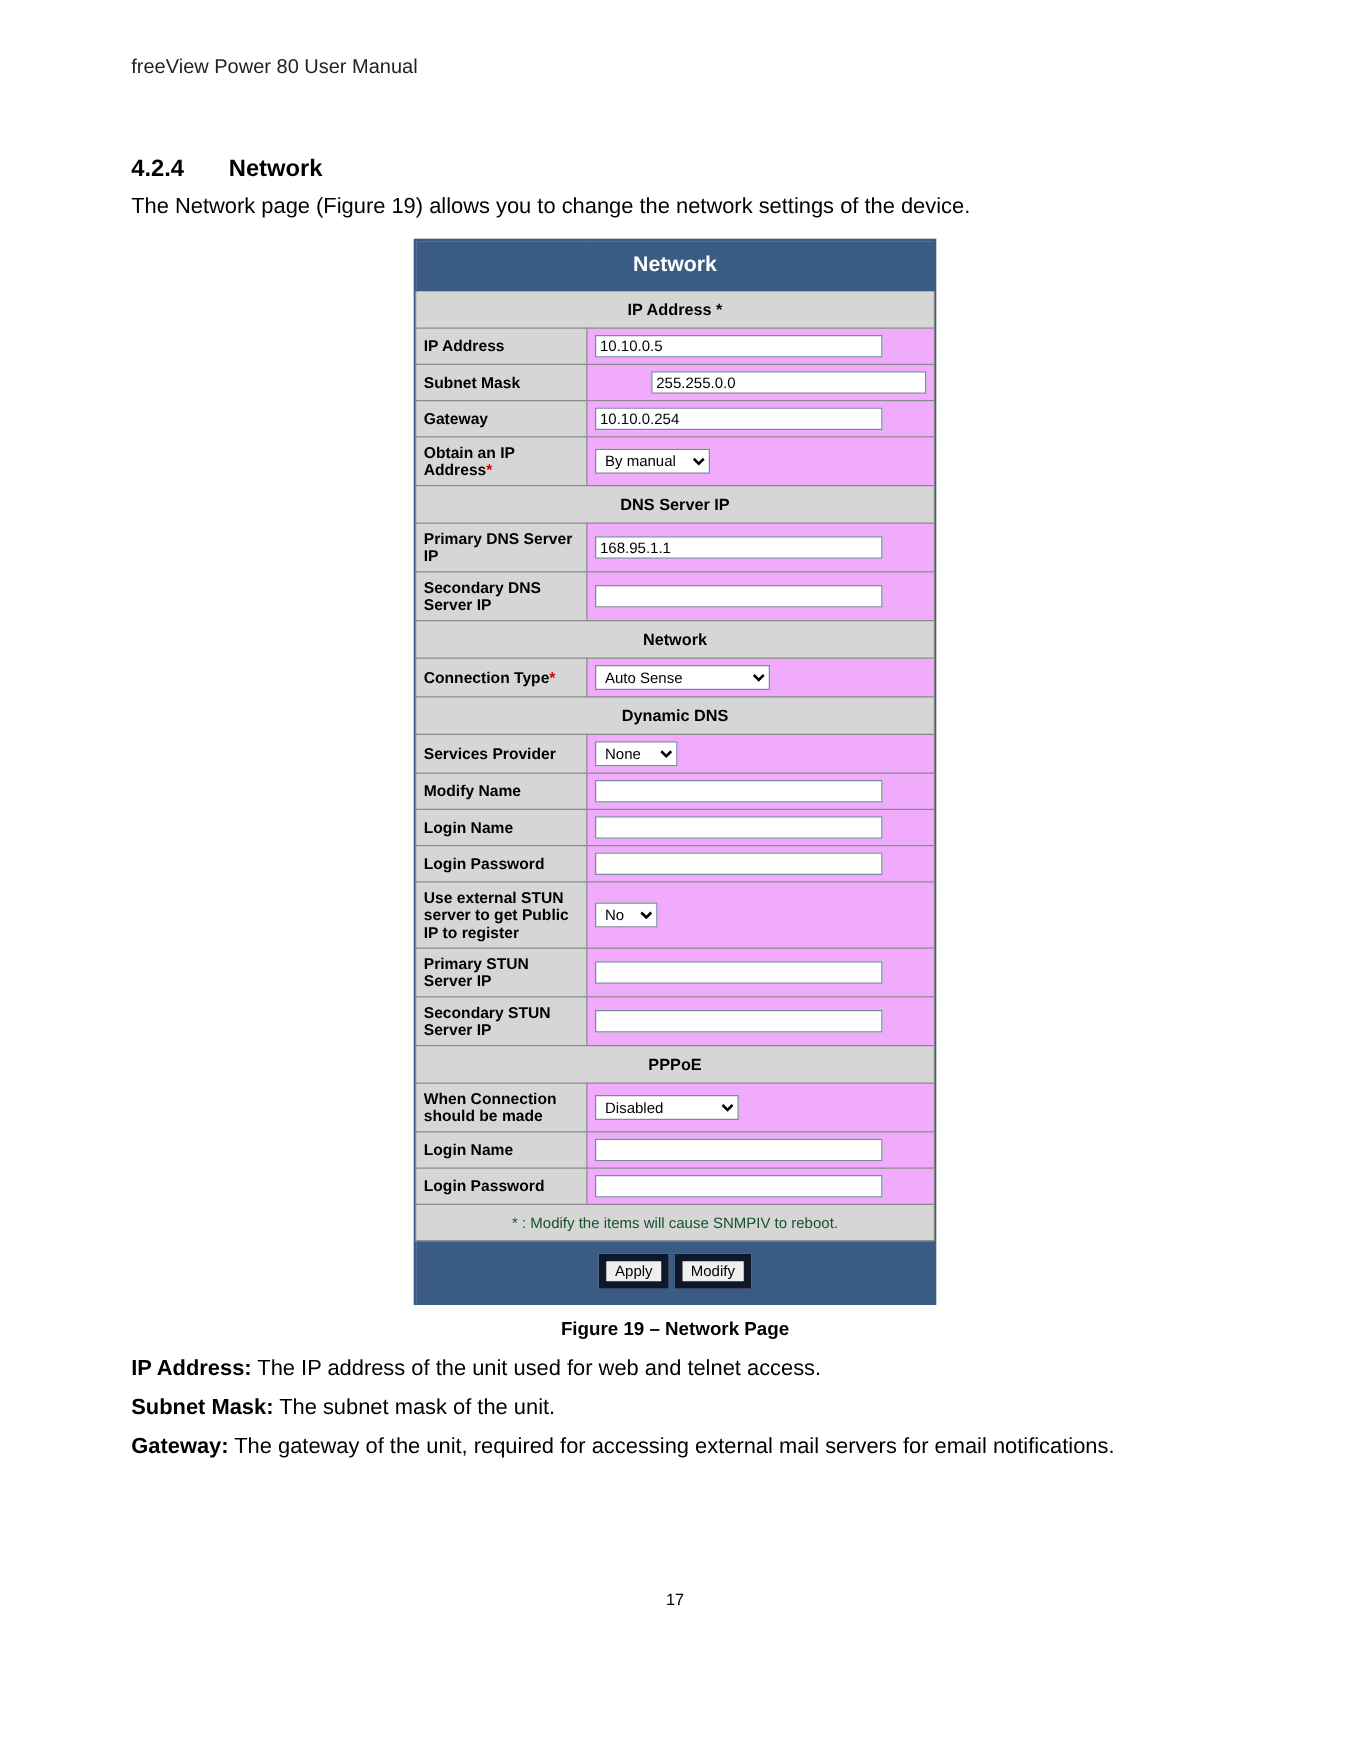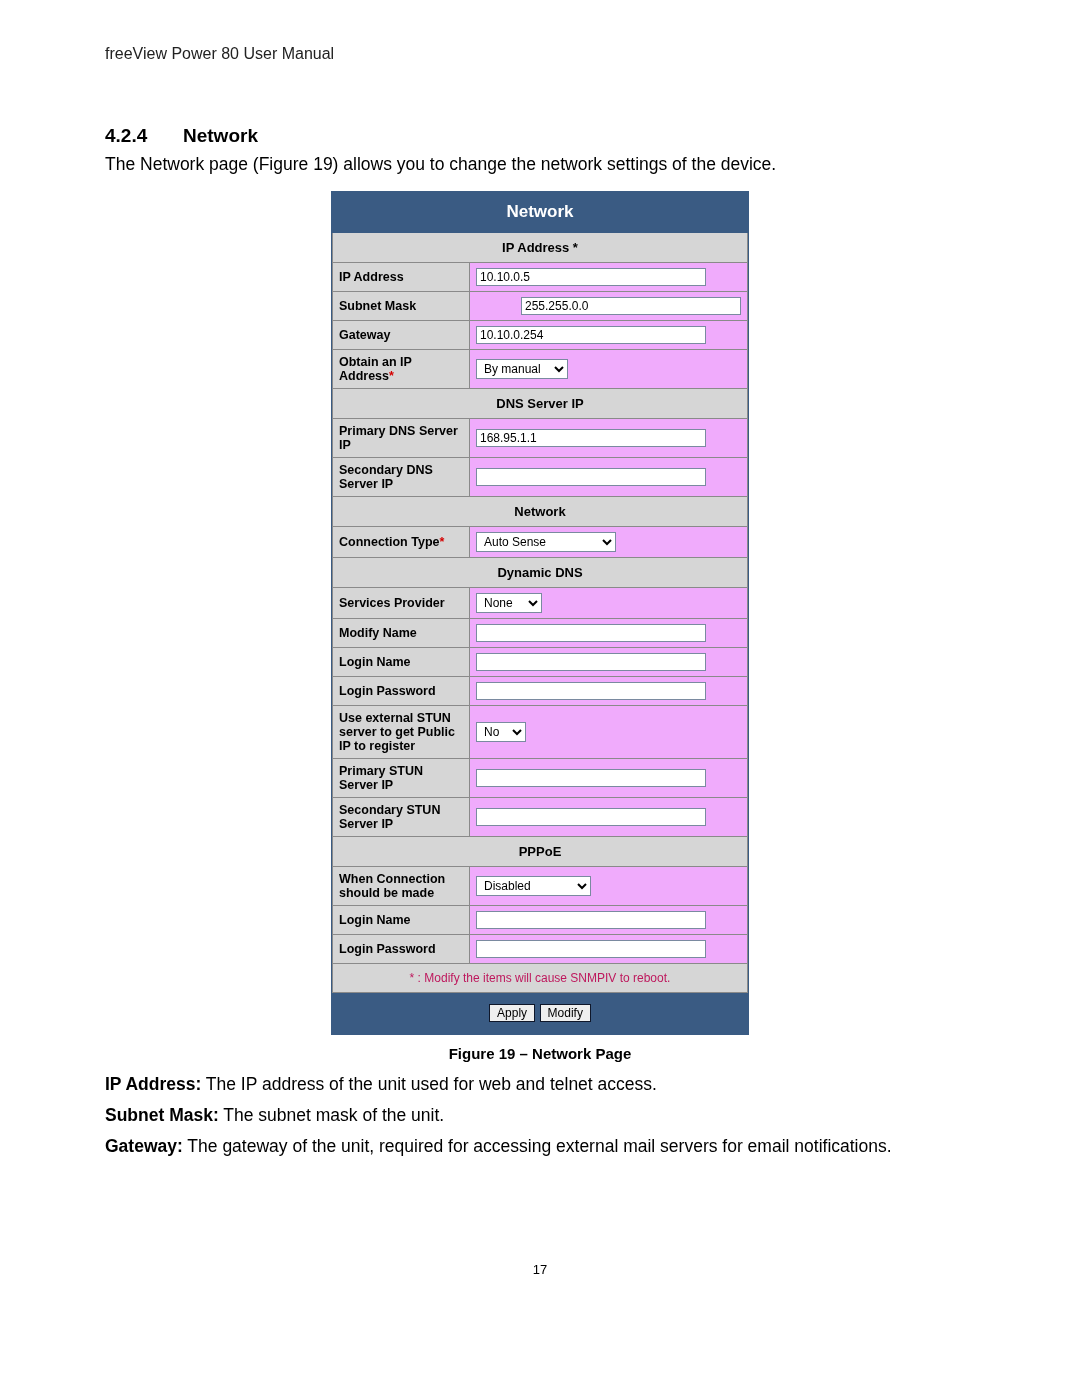--- a/index.html
+++ b/index.html
@@ -73,37 +73,37 @@
     height: 18px;
     padding: 0 3px;
     border: 1px solid #7a8aa0;
     background: #fff;
     vertical-align: middle;
   }
   select.tin { height: 20px; }
   .nt-note {
     text-align: center;
     font-size: 12px;
-    color: #be185d;
+    color: #14532d;
     padding: 7px 0;
     border: 1px solid #8a8a8a;
     background: #d6d6d6;
   }
   .nt-buttons {
     background: #3a5b83;
     text-align: center;
     padding: 10px 0 11px;
     border: 1px solid #3a5b83;
   }
   .btn {
     font-family: Arial, sans-serif;
     font-size: 12px;
     padding: 1px 7px;
     background: #efefef;
-    border: 1px solid #0f172a;
+    border: 6px solid #0f172a;
     cursor: pointer;
   }
   .caption {
     font-weight: bold;
     font-size: 15px;
     margin: 6px 0 12px;
   }
   .desc {
     font-size: 17.5px;
     margin: 0 0 10px 0;

